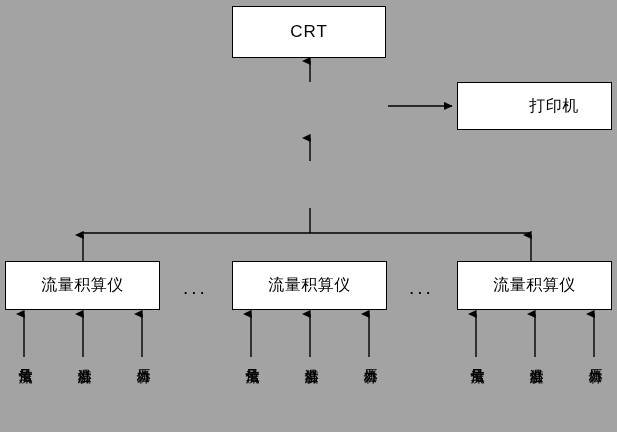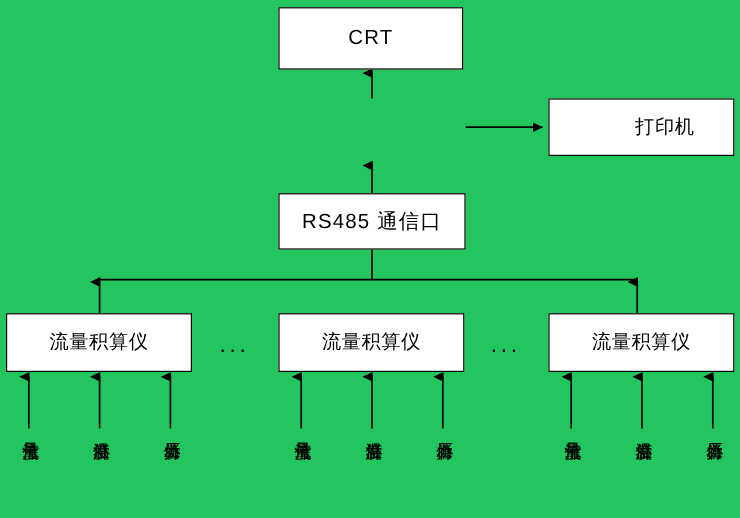--- a/index.html
+++ b/index.html
@@ -4,21 +4,21 @@
 <style>
   html, body {
     margin: 0;
     padding: 0;
     background: #ffffff;
   }
   #diagram-root {
     position: relative;
     width: 617px;
     height: 432px;
-    background: #22c55e;
+    background: #a3a3a3;
     font-family: "Liberation Sans", "DejaVu Sans", sans-serif;
     overflow: hidden;
   }
   svg.wires {
     position: absolute;
     left: 0;
     top: 0;
     width: 617px;
     height: 432px;
     pointer-events: none;
@@ -99,21 +99,20 @@
     <line x1="476" y1="357" x2="476" y2="314" stroke="#000000" stroke-width="1.4" marker-end="url(#arrowUp)"></line>
     <line x1="535" y1="357" x2="535" y2="314" stroke="#000000" stroke-width="1.4" marker-end="url(#arrowUp)"></line>
     <line x1="594" y1="357" x2="594" y2="314" stroke="#000000" stroke-width="1.4" marker-end="url(#arrowUp)"></line>
   </svg>
 
   <div class="node latin" style="left:232px; top:6px; width:154px; height:52px;">CRT</div>
 
 
   <div class="node" style="left:457px; top:82px; width:155px; height:48px;padding-left:39px;">打印机</div>
 
-  <div class="node latin" style="left:232px; top:161px; width:156px; height:47px;">RS485 通信口</div>
 
   <div class="node" style="left:5px; top:261px; width:155px; height:49px;">流量积算仪</div>
 
   <div class="node" style="left:232px; top:261px; width:155px; height:49px;">流量积算仪</div>
 
   <div class="node" style="left:457px; top:261px; width:155px; height:49px;">流量积算仪</div>
 
   <div class="ellipsis" style="left:183px; top:278px;">...</div>
 
   <div class="ellipsis" style="left:409px; top:278px;">...</div>

